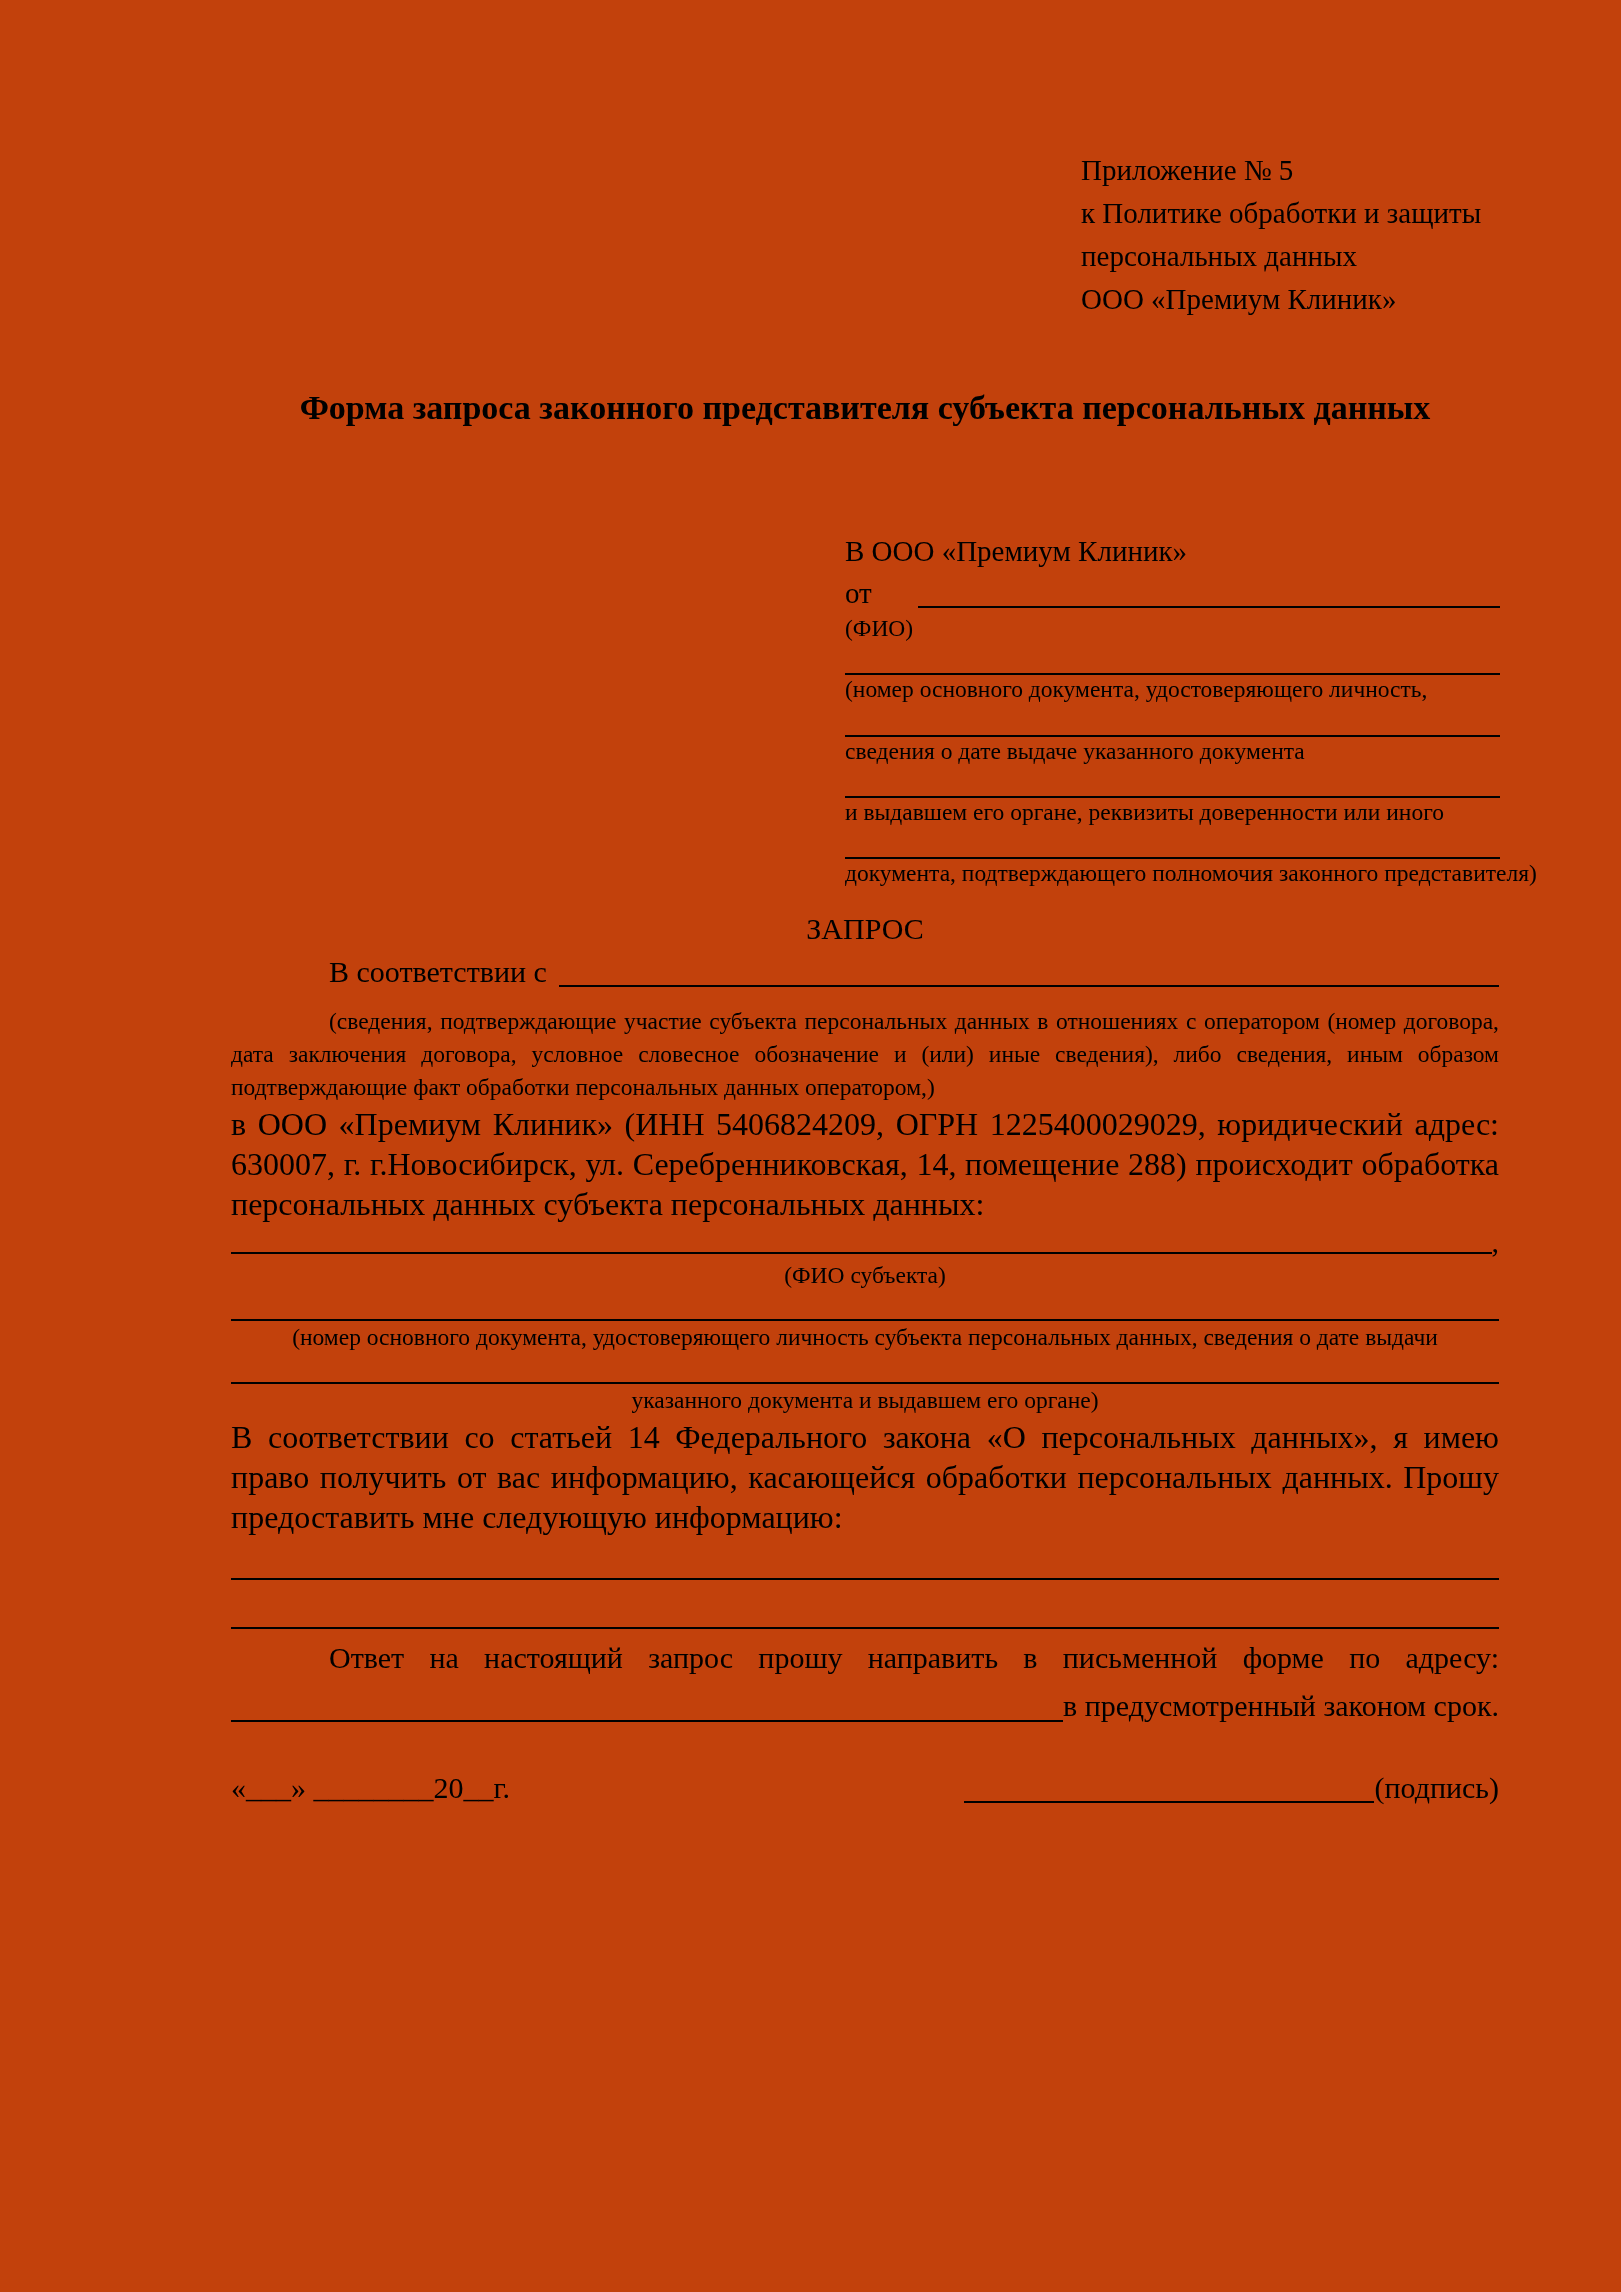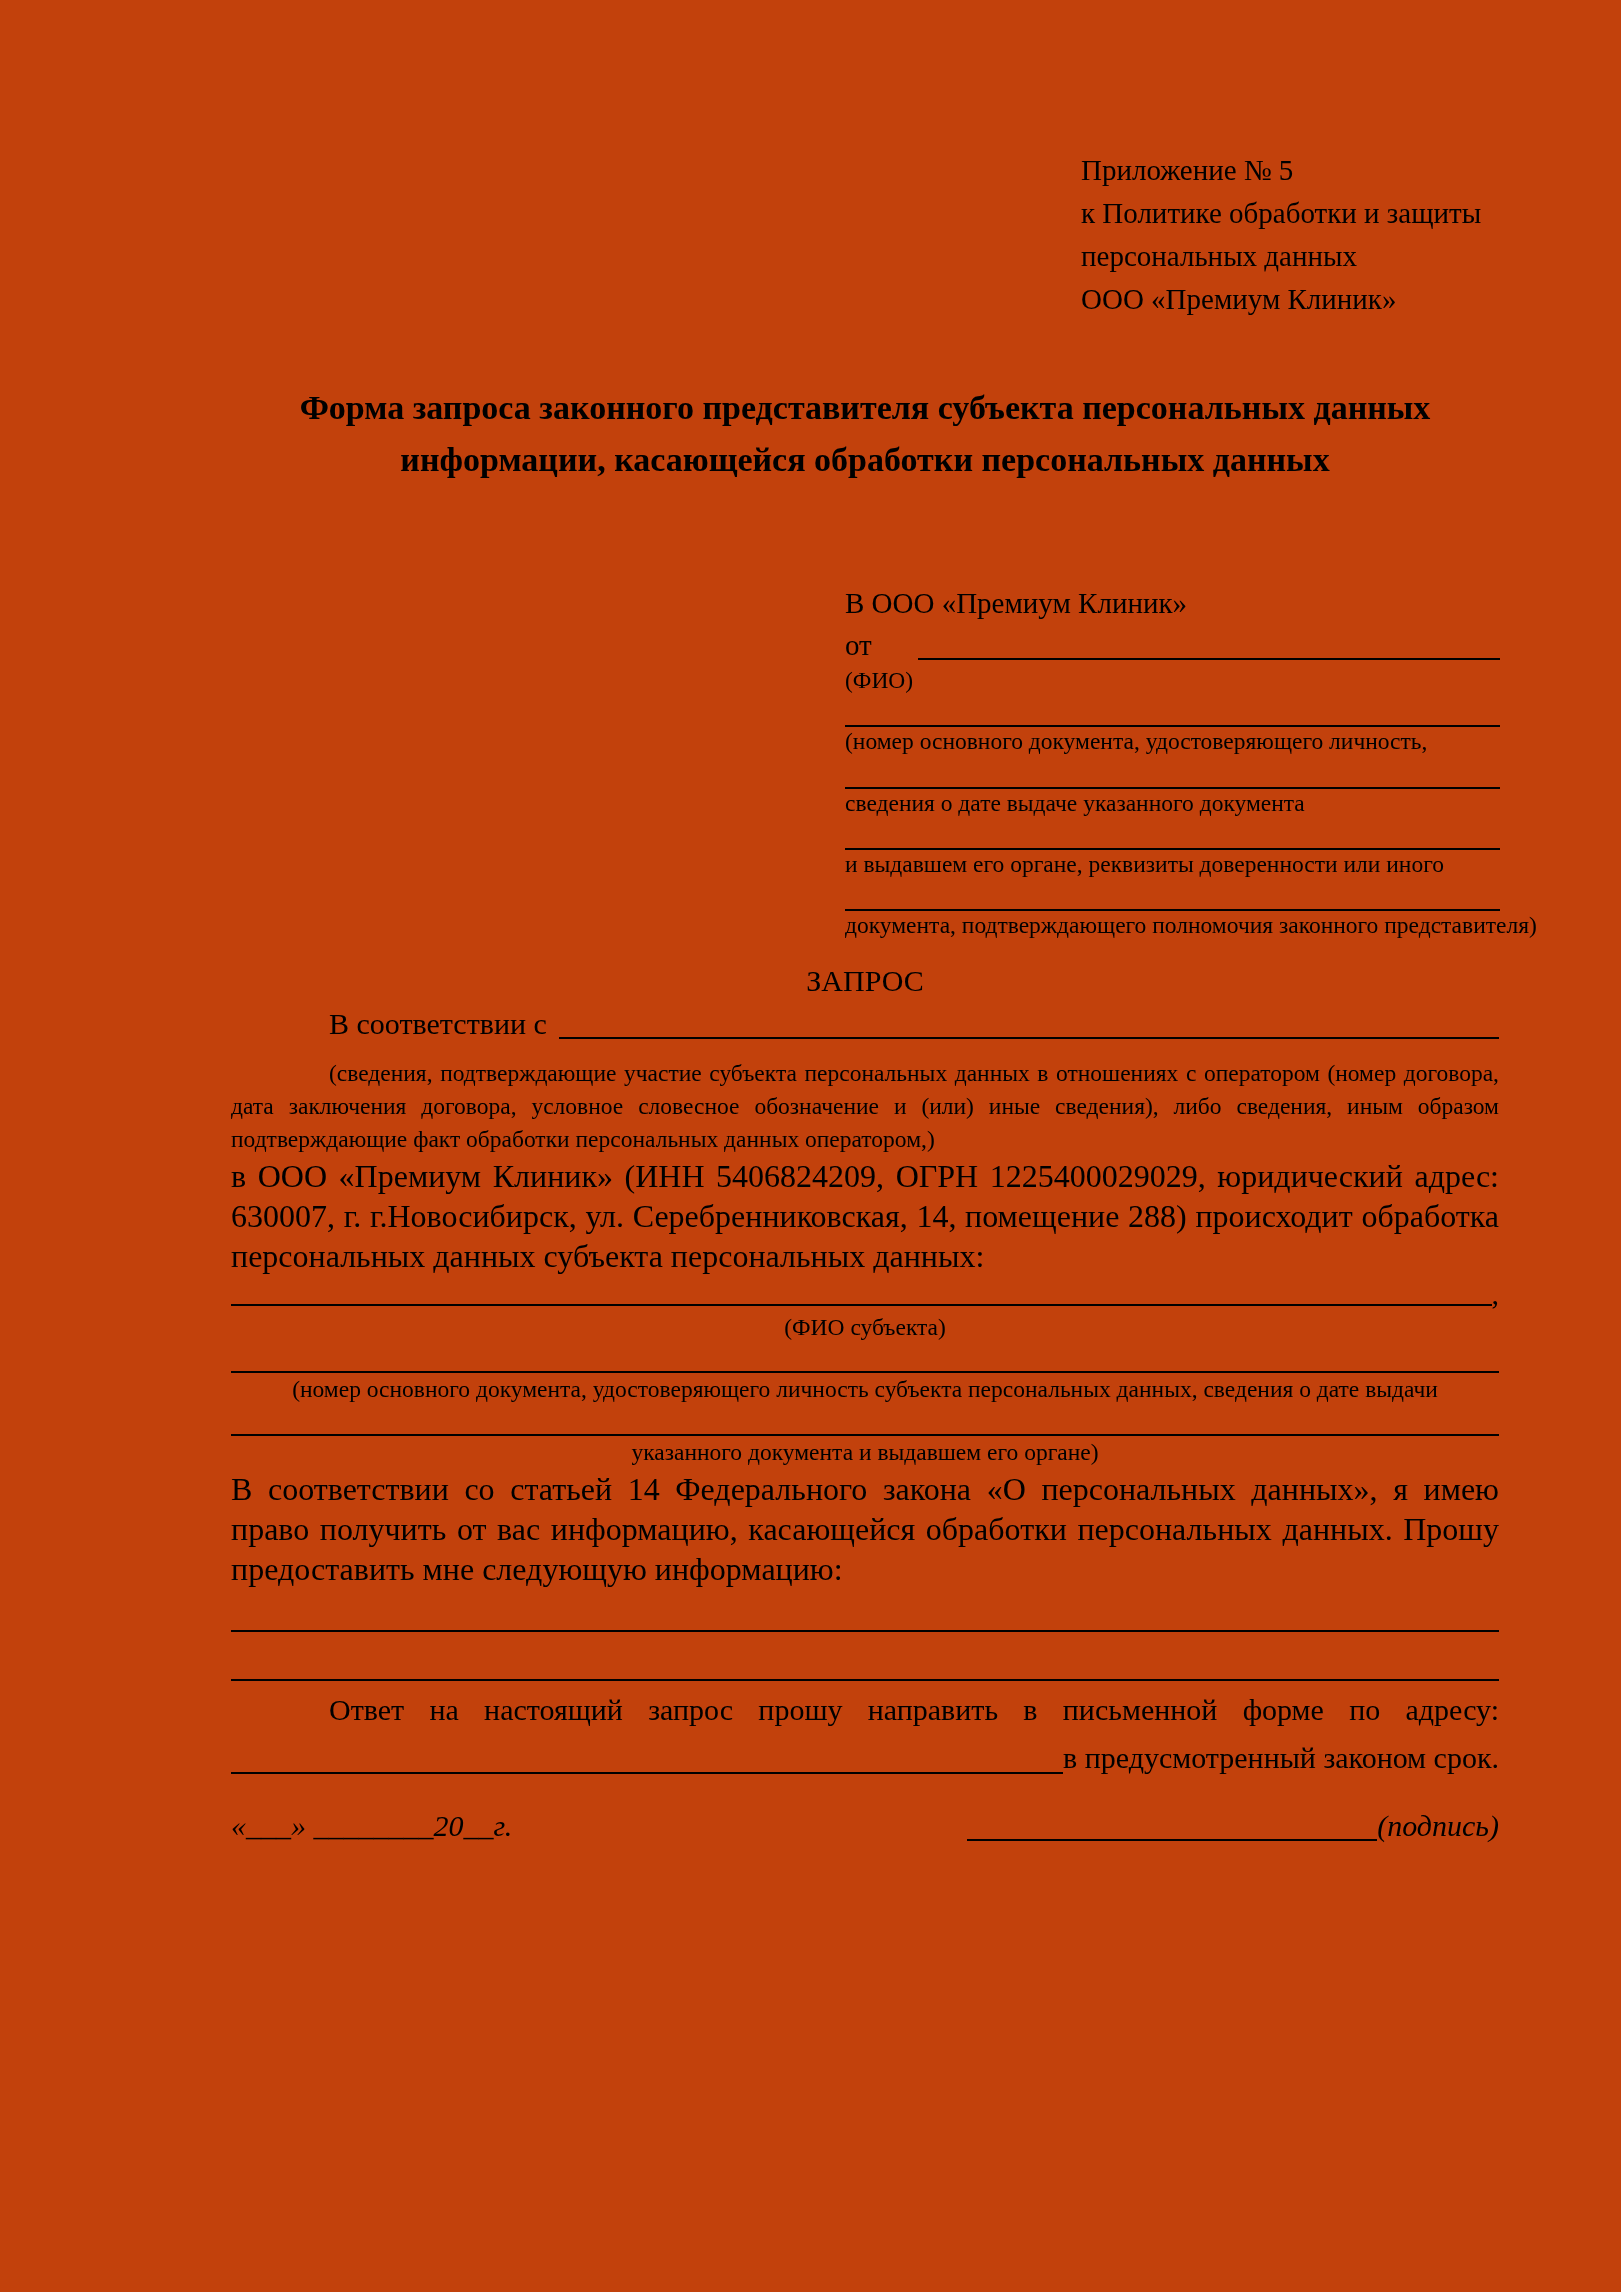--- a/index.html
+++ b/index.html
@@ -32,40 +32,39 @@
   .cap-wide { font-size:23.5px; line-height:29px; text-align:center; margin-top:2px; }
   .mid-blank { height:26.5px; border-bottom:2.9px solid #000; margin-top:4.9px; }
   .law-par { margin-top:2px; }
   .tall-blank-1 { height:43px; border-bottom:2.9px solid #000; }
   .tall-blank-2 { height:49px; border-bottom:2.9px solid #000; }
   .reply-par { font-size:30px; line-height:52px; text-align:justify; text-align-last:justify; text-indent:98px; margin-top:3.9px; }
   .reply-row { display:flex; font-size:30px; line-height:43px; }
   .reply-row .blank-fill { margin-bottom:5.9px; }
   .reply-row .reply-suffix { white-space:nowrap; }
   
-  .footer-row { margin-top:25px; display:flex; justify-content:space-between; align-items:flex-end; font-size:30px; line-height:43px;font-style:italic; }
+  .footer-row { margin-top:39px; display:flex; justify-content:space-between; align-items:flex-end; font-size:30px; line-height:43px; }
   .sig-group { display:flex; align-items:flex-end; }
   .sig-line { width:410px; border-bottom:2.9px solid #000; height:29px; margin-bottom:6.9px; }
   .sig-caption { white-space:nowrap; }
 </style>
 </head>
 <body>
 
 <div class="page">
 
   <div class="appendix-block">
     <div>Приложение № 5</div>
     <div>к Политике обработки и защиты</div>
     <div>персональных данных</div>
     <div>ООО «Премиум Клиник»</div>
   </div>
 
   <div class="doc-title">
     <div>Форма запроса законного представителя субъекта персональных данных</div>
-    <div>информации, касающейся обработки персональных данных</div>
   </div>
 
   <div class="addressee">
     <div>В ООО «Премиум Клиник»</div>
     <div class="addr-from-row">
       <span>от</span>
       <span class="blank-fill"></span>
     </div>
     <div class="cap">(ФИО)</div>
     <div class="addr-blank"></div>

